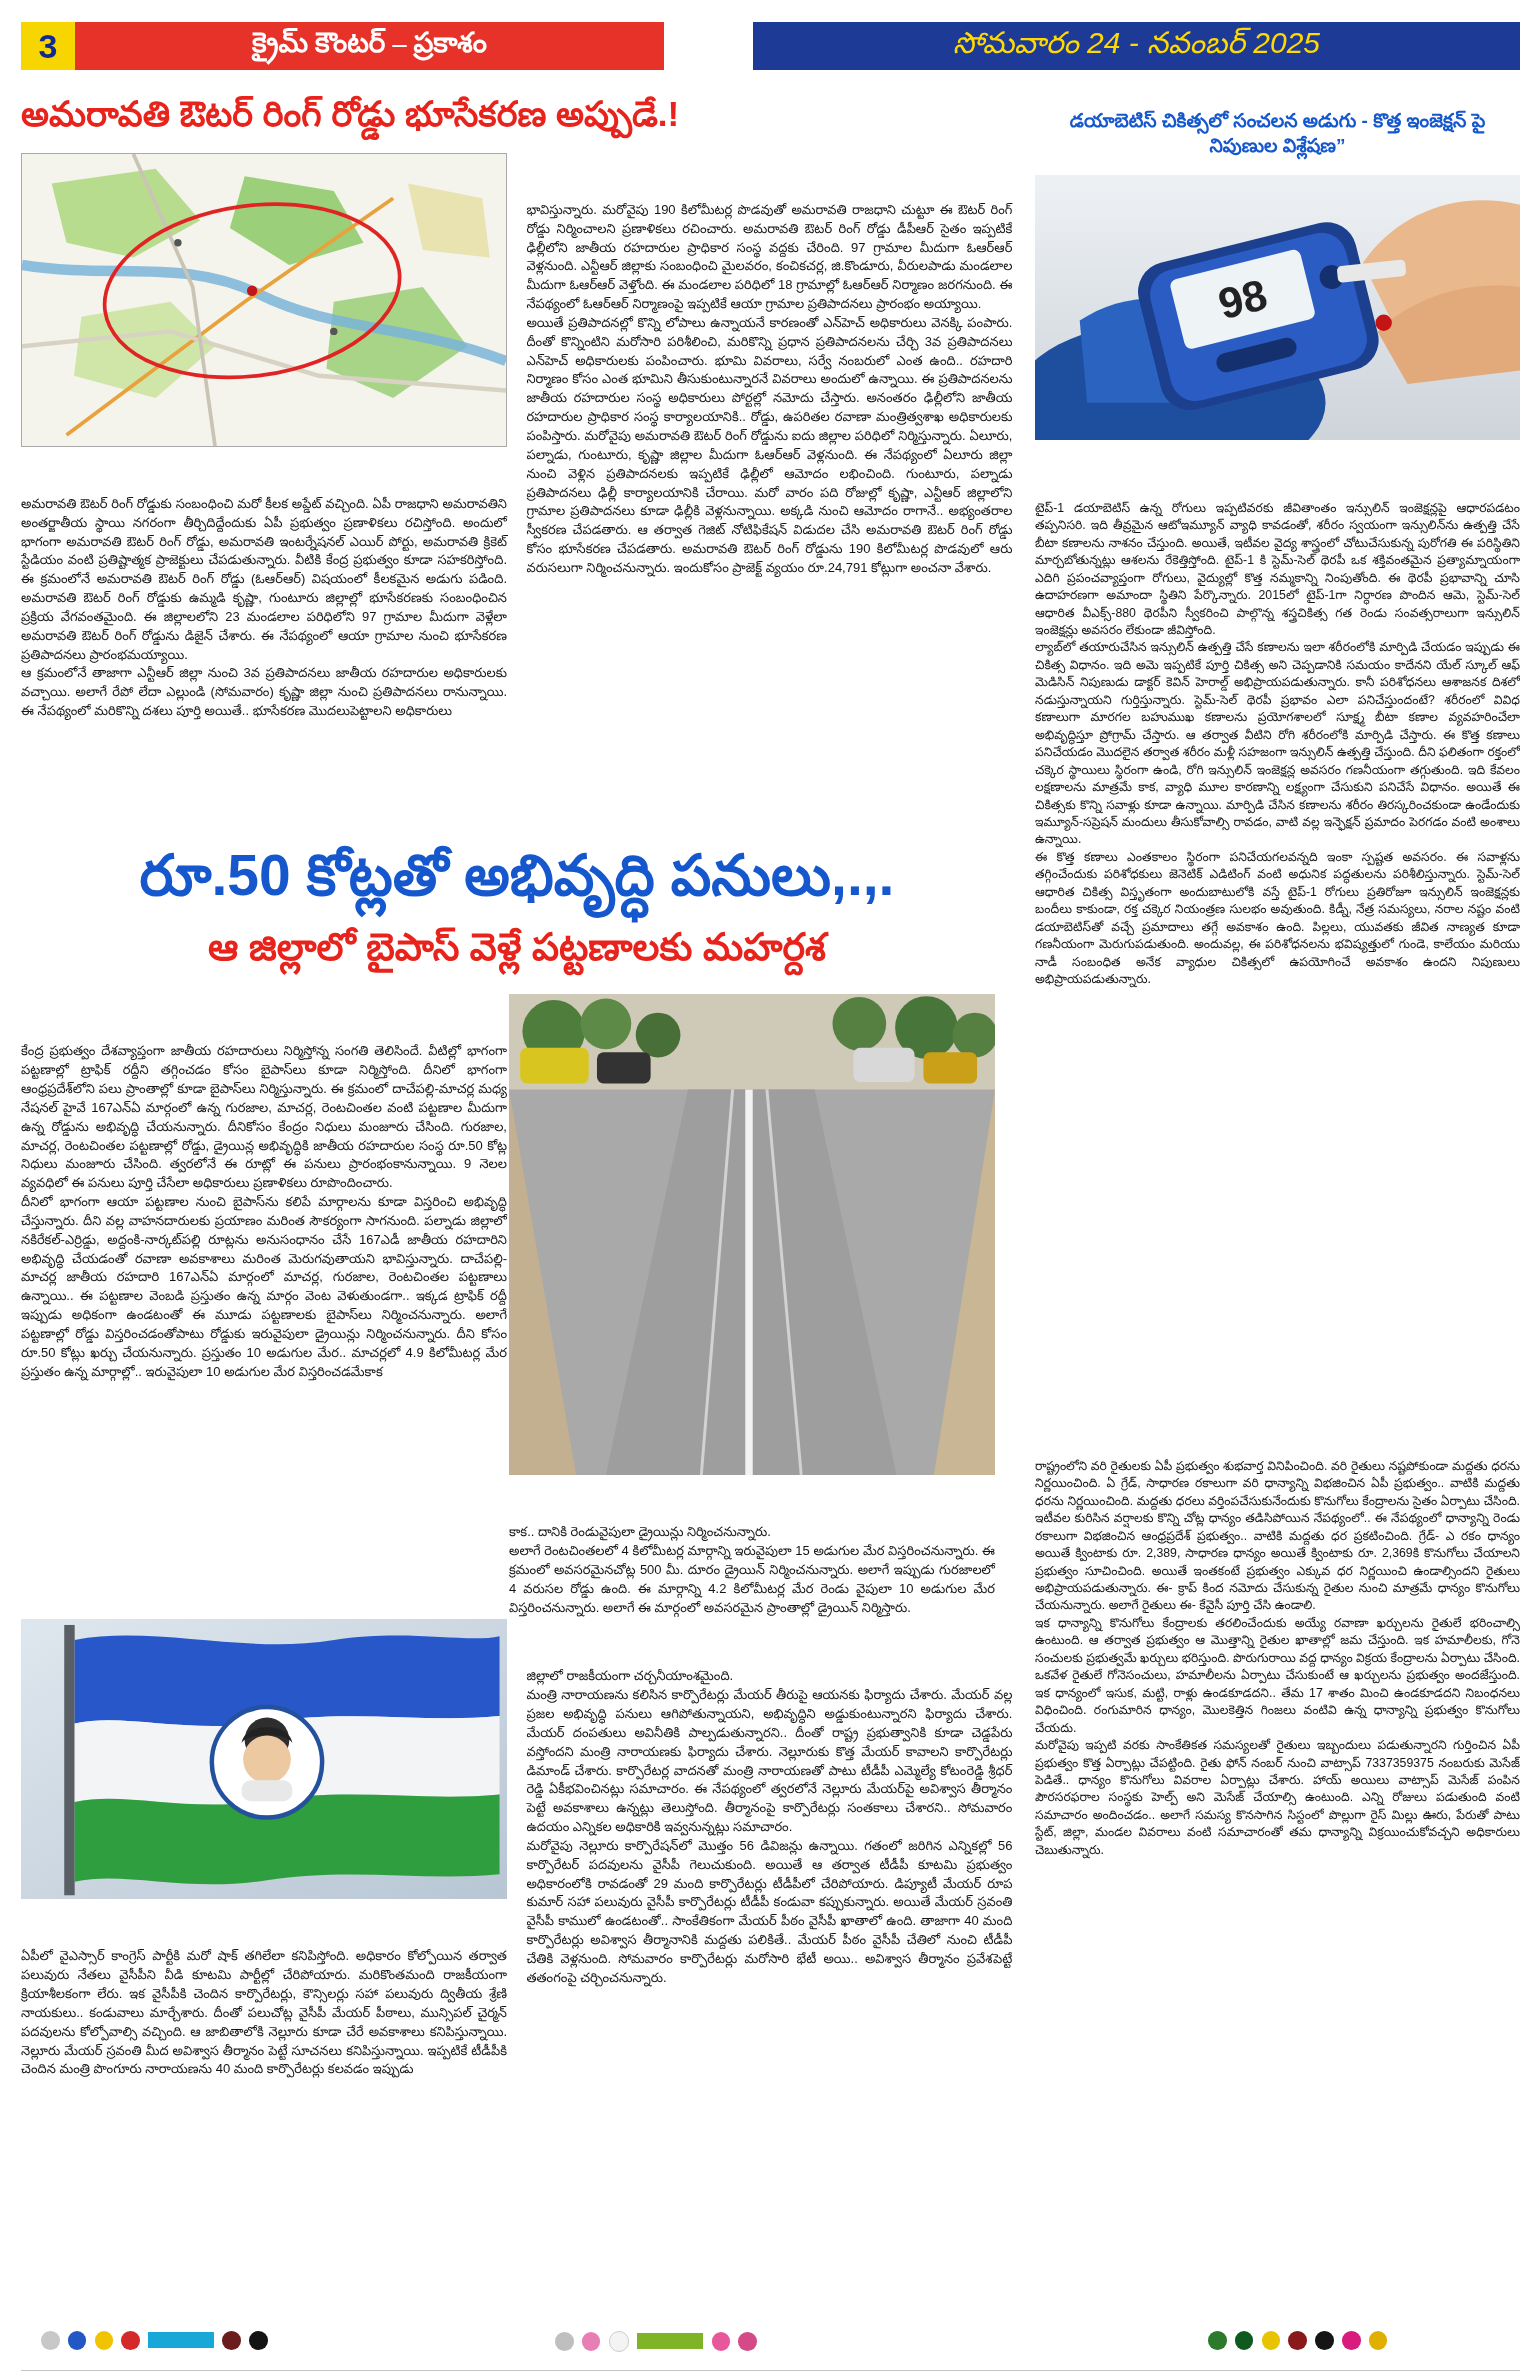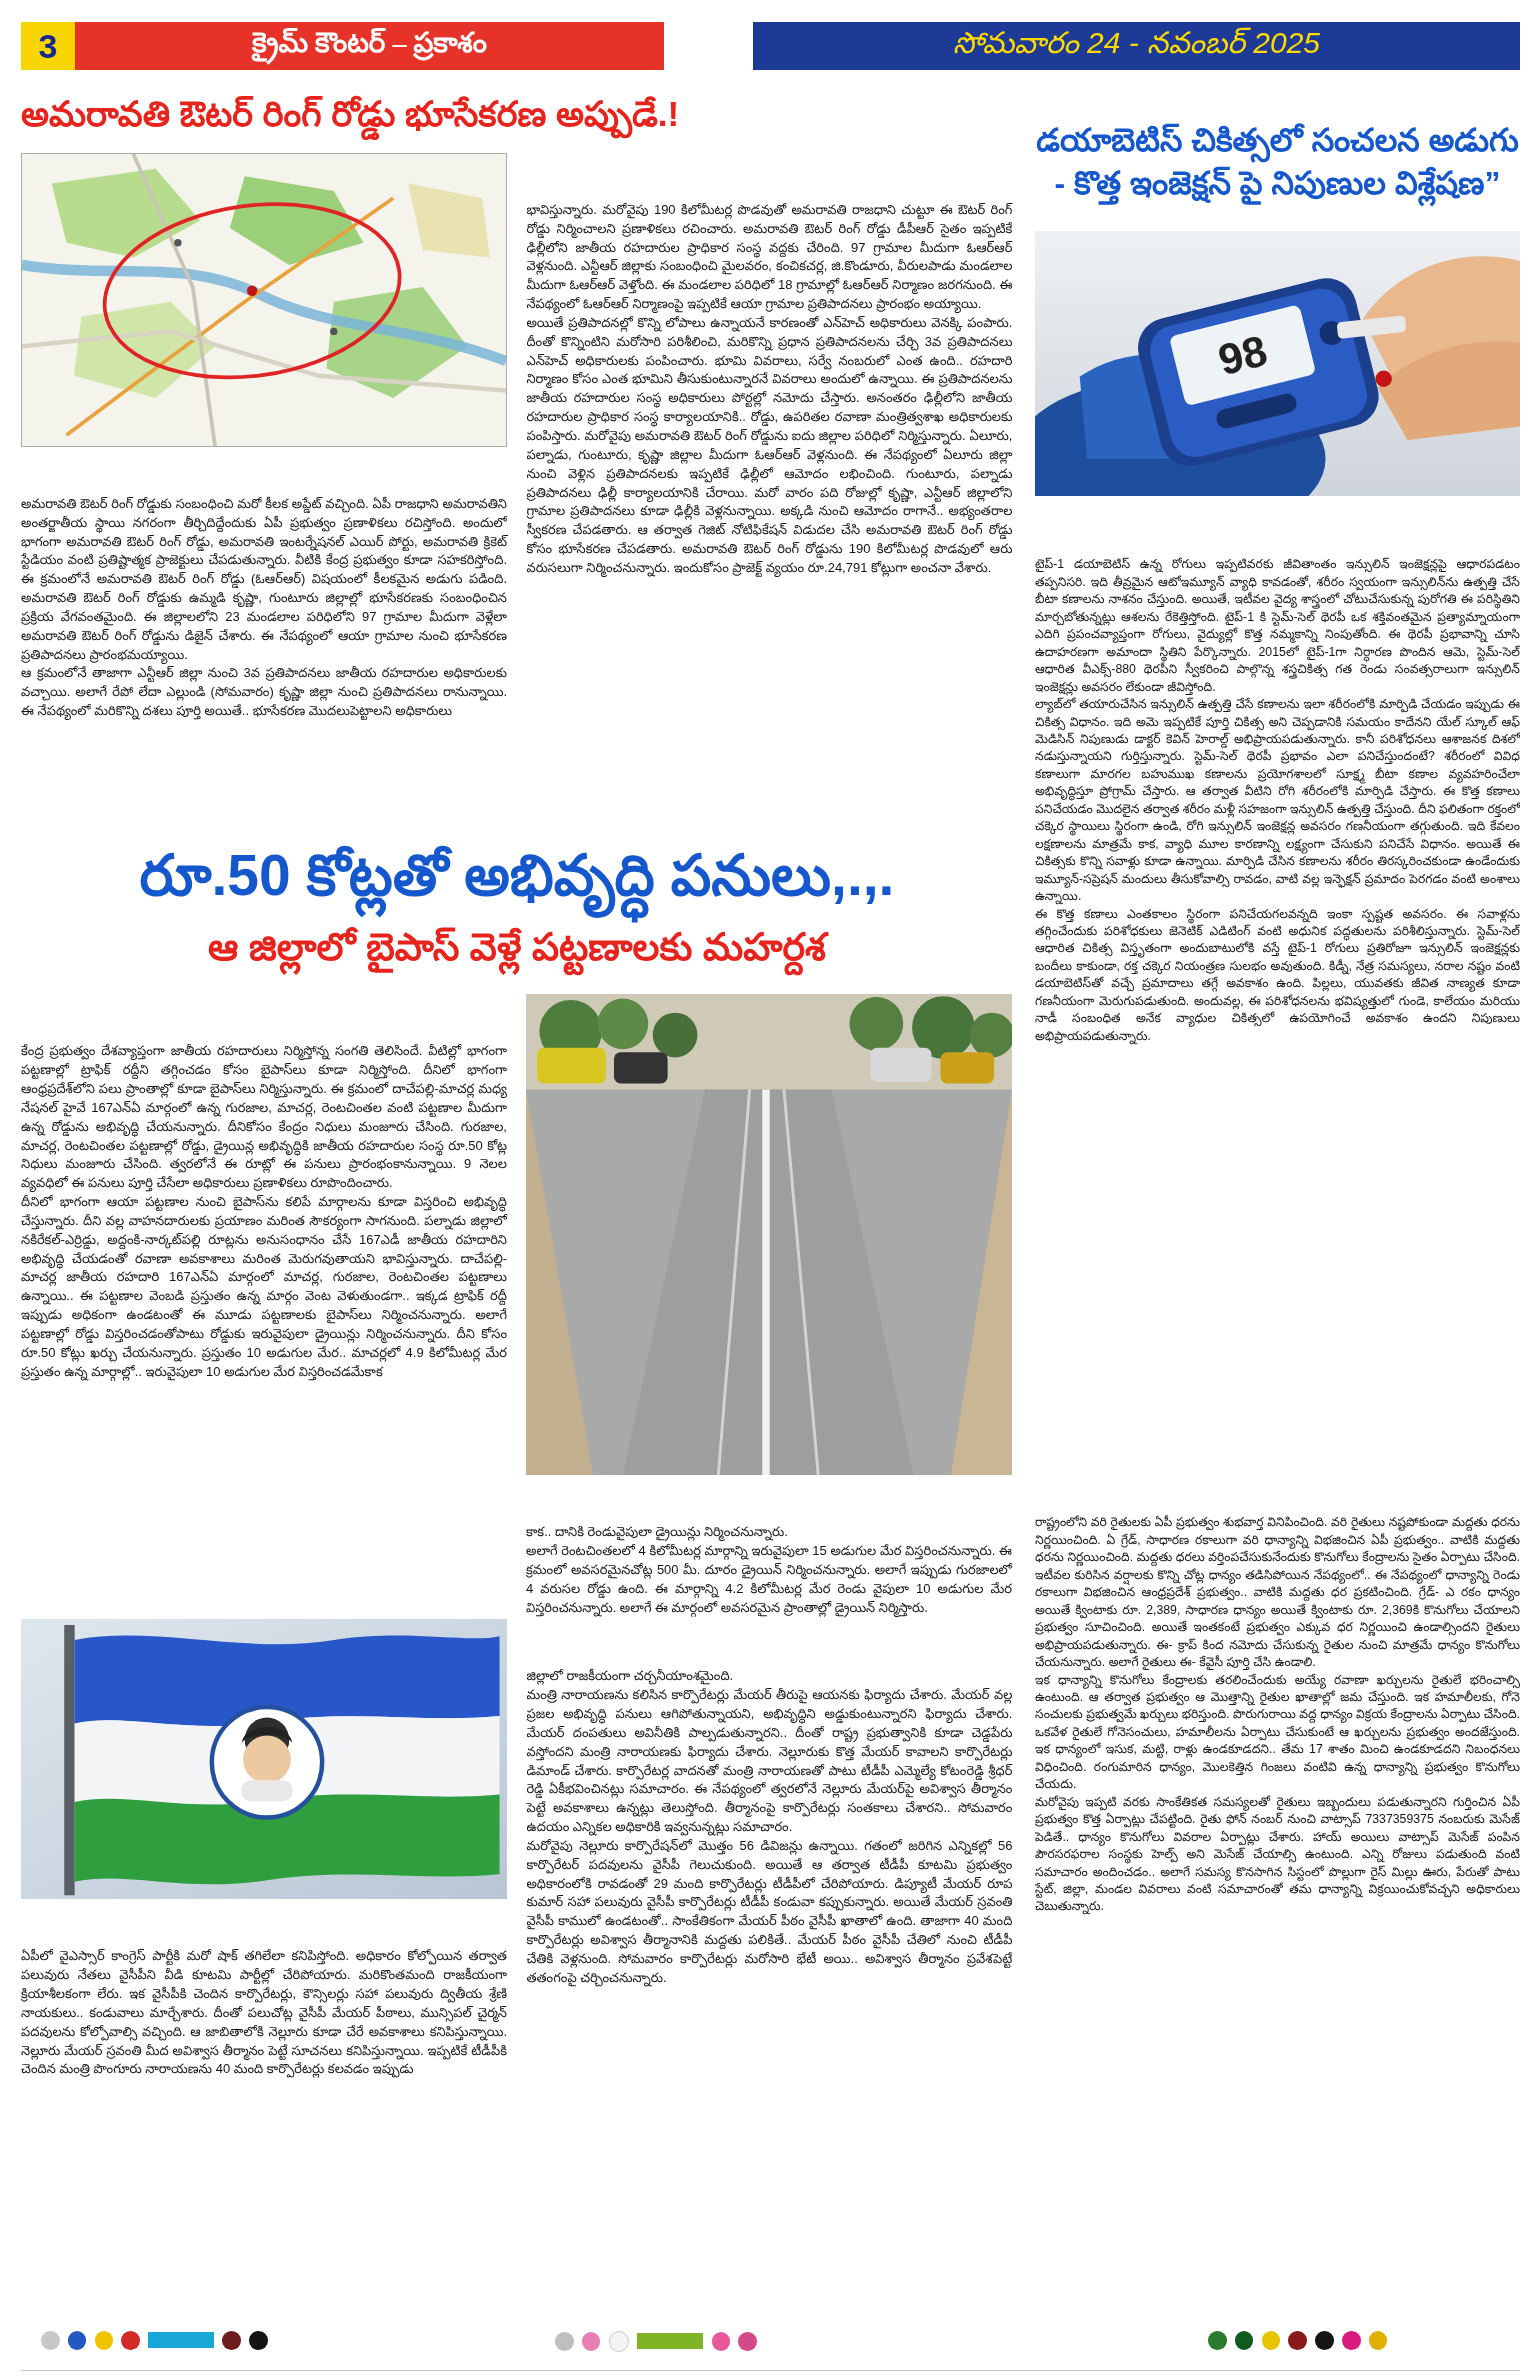--- a/index.html
+++ b/index.html
@@ -23,28 +23,28 @@
   .body-text { font-size:13px; line-height:1.45; color:#141414; text-align:justify; white-space:pre-line;margin-top:48px; }
   .rail .body-text { font-size:12.3px; line-height:1.42; }
   
   .orr-headline { font-size:35px; font-weight:bold; color:#e8231c; margin:1.5px 0 10.4px; }
   .orr-body { display:flex; gap:19.4px; height:671px; overflow:hidden; }
   .orr-col { width:486px; }
   .map-figure { width:486px; height:294px; margin-bottom:10.4px; border:0.7px solid #aaa; box-sizing:border-box; }
   
   .dev-headline { font-size:57px; font-weight:bold; color:#1557cd; text-align:center; margin:18px 0 3px; }
   .dev-sub { font-size:38px; font-weight:bold; color:#e8231c; text-align:center; margin:0 0 16.4px; }
-  .dev-body { display:flex; gap:19px; height:625px; overflow:hidden; }
+  .dev-body { display:flex; gap:2px; height:625px; overflow:hidden; }
   .road-figure { width:486px; height:481px; margin-bottom:9px; }
   
   .nellore-headline { font-size:39px; font-weight:bold; color:#1557cd; margin:19.4px 0 12px; }
   .nellore-body { display:flex; gap:19.4px; height:616px; overflow:hidden; }
   .flag-figure { width:486px; height:280px; margin-bottom:10.4px; }
   
-  .diab-headline { font-size:32px; font-weight:bold; color:#1557cd; text-align:center; line-height:1.35; }
+  .diab-headline { font-size:19px; font-weight:bold; color:#1557cd; text-align:center; line-height:1.35; }
   .gluco-figure { width:485px; height:265px; margin:7.5px 0 12px; }
   .diab-text { height:958px; overflow:hidden; }
   .rice-headline { font-size:31px; font-weight:bold; color:#1557cd; text-align:center; line-height:1.3; margin:19.4px 0 10.4px; }
   .rice-text { height:805px; overflow:hidden; }
   figure { margin:0; }
   svg { display:block; width:100%; height:100%; }
   
   .footer-dots { position:absolute; left:0; width:100%; bottom:21px; height:25px; }
   .dot-group { position:absolute; top:0; display:flex; align-items:center; gap:8.2px; }
   .dot { width:18.6px; height:18.6px; border-radius:50%; display:inline-block; }

